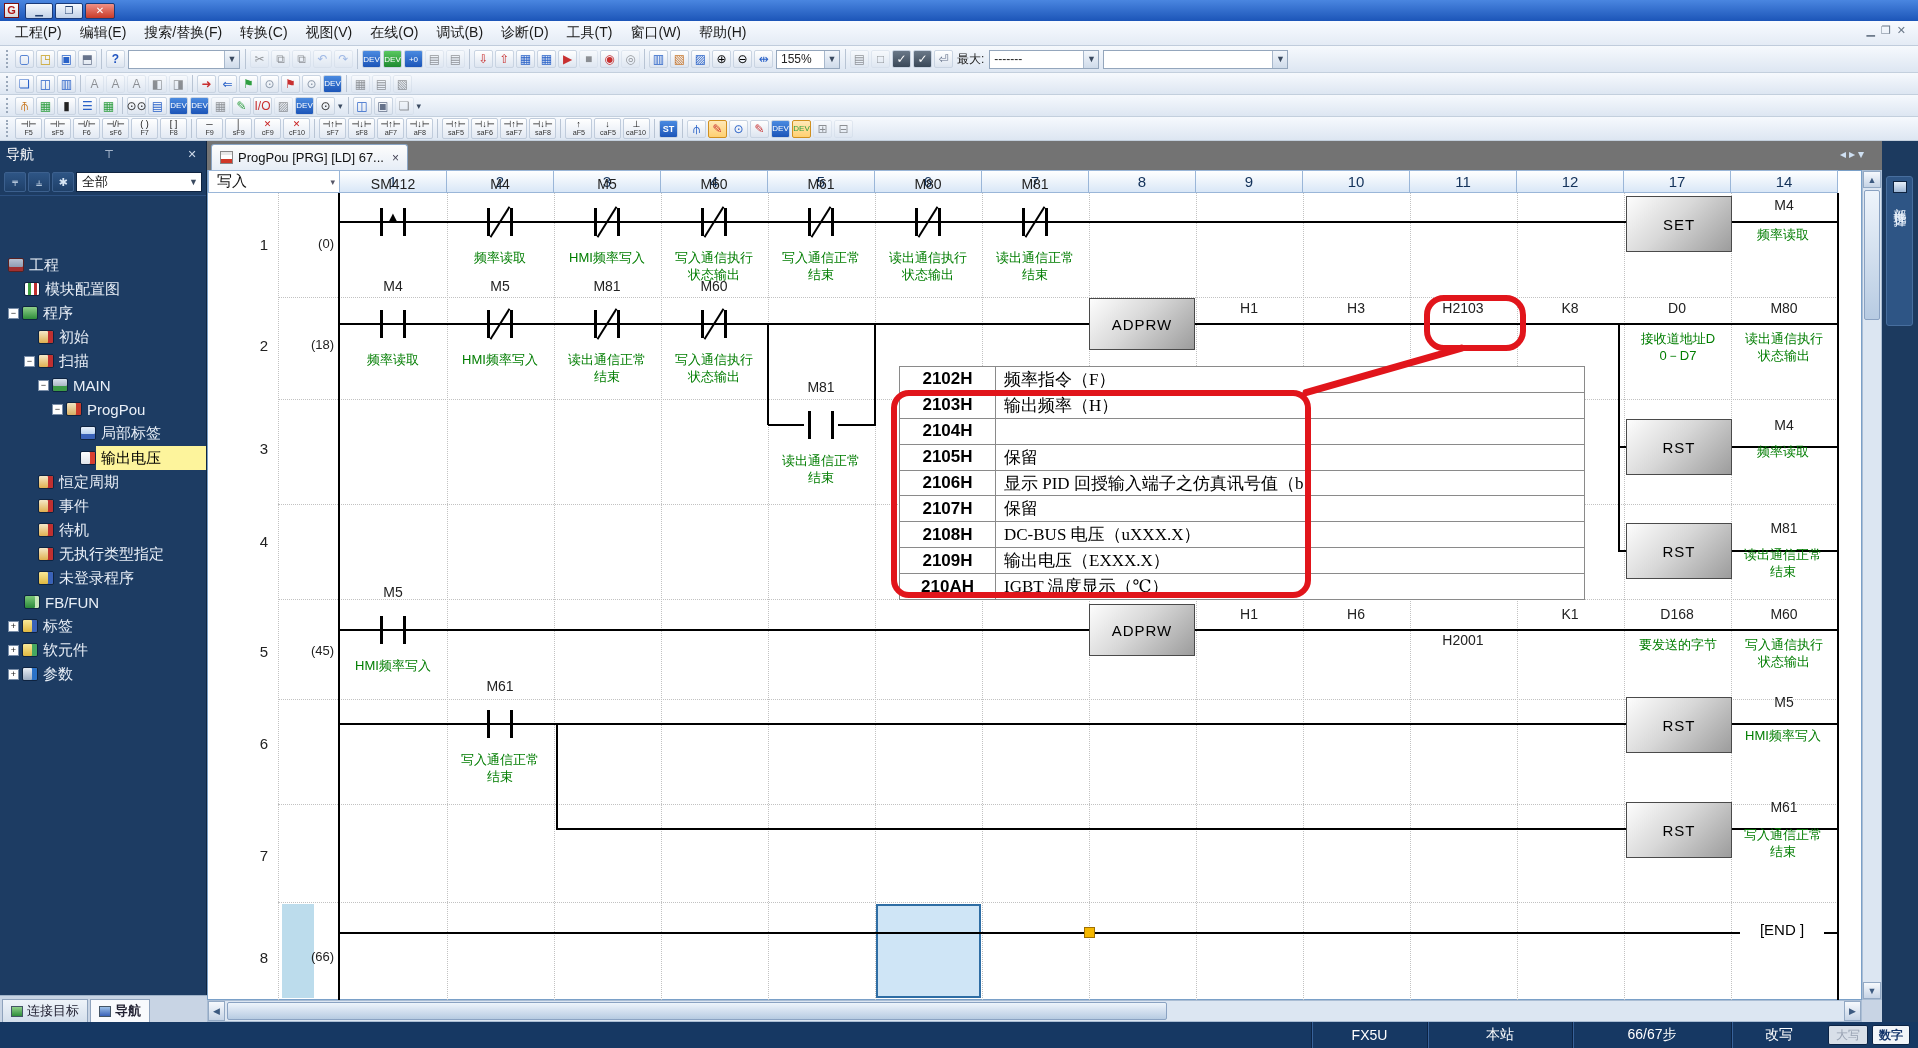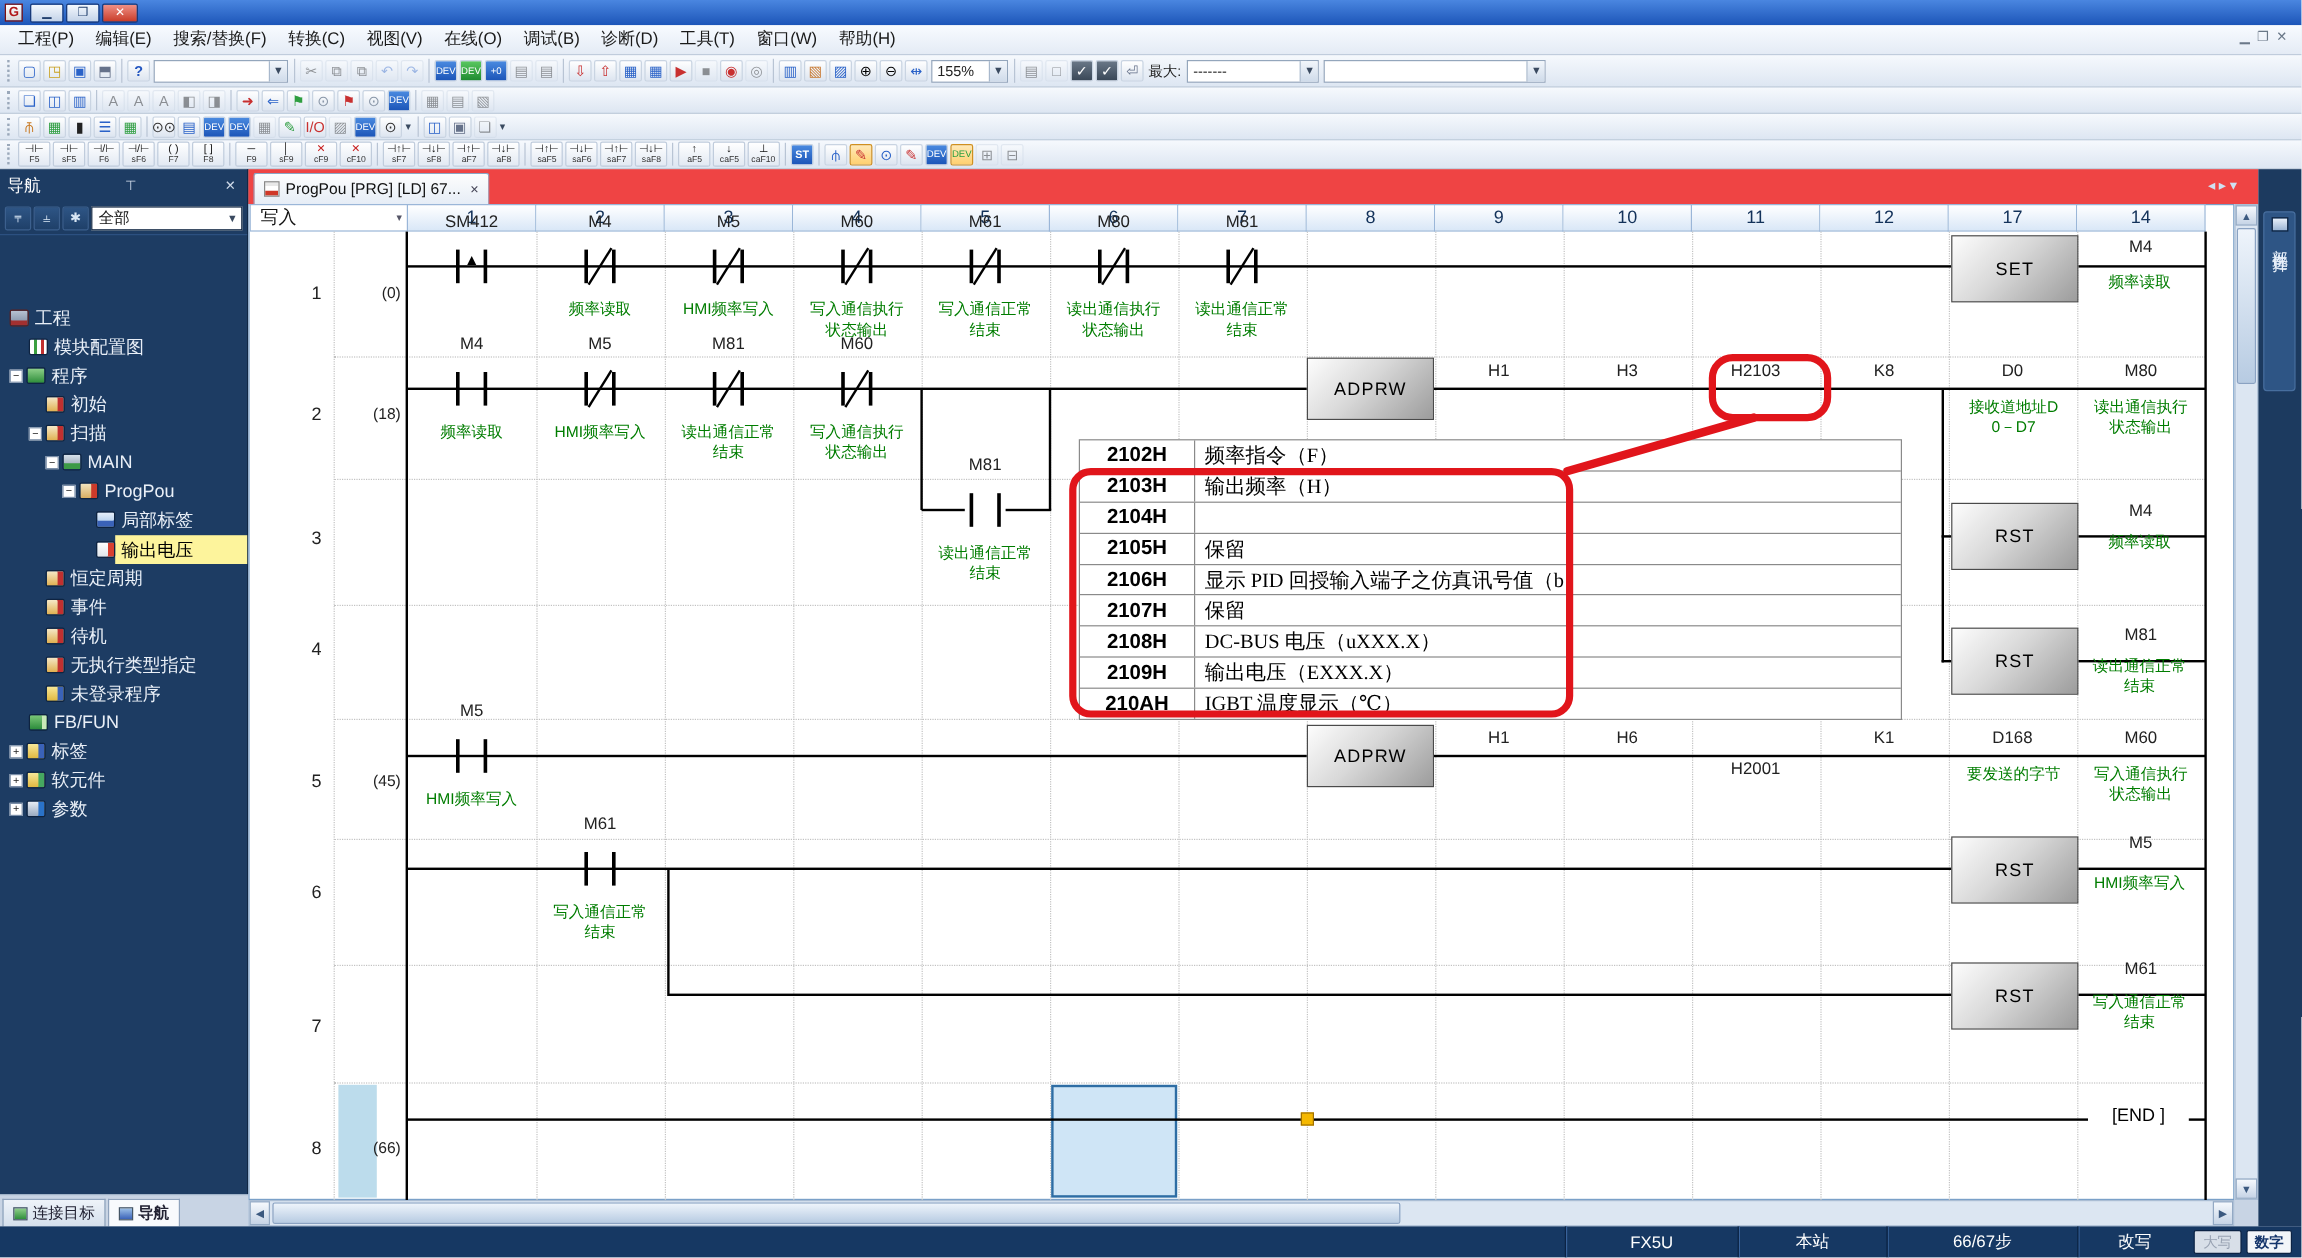--- a/index.html
+++ b/index.html
@@ -69,21 +69,21 @@
   .i-dev{background:linear-gradient(#f8e898,#e0b840); box-shadow:inset -5px 0 0 #46a860;}
   .i-par{background:linear-gradient(#e8edf4,#9aaac0); box-shadow:inset -5px 0 0 #2a72c8;}
   .navtabs { position:absolute; left:0; top:995px; width:207px; height:27px; background:#c8d4e4;
     display:flex; align-items:flex-end; padding:2px 2px 0 2px; border-top:1px solid #9fb2c8; }
   .navtab { height:23px; display:flex; align-items:center; font-size:13px; padding:0 8px;
     border:1px solid #8ea2bc; border-bottom:none; background:linear-gradient(#eef3f9,#d4dfec); color:#223; margin-right:2px; }
   .navtab.active { background:#f8fafd; font-weight:bold; }
   .ticonS { width:12px; height:11px; margin-right:4px; border:1px solid #456; }
 
   
-  .tabbar { position:absolute; left:207px; top:141px; width:1675px; height:29px; background:#ef4444; }
+  .tabbar { position:absolute; left:207px; top:141px; width:1675px; height:29px; background:#737373; }
   .doc-tab { position:absolute; left:4px; top:3px; height:26px; display:flex; align-items:center; padding:0 8px;
     background:linear-gradient(#fdfdfd,#e6edf6); border:1px solid #8aa5c5; border-bottom:none; border-radius:3px 3px 0 0; font-size:13px; color:#111; }
   .tab-ico { width:13px; height:13px; margin-right:5px; background:#fff; border:1px solid #888;
     box-shadow:inset 0 -4px 0 #d03828, inset 0 3px 0 #e8e8e8; }
   .tab-close { margin-left:8px; color:#445; font-size:12px; }
   .ladder { position:absolute; left:207px; top:170px; width:1655px; height:830px; background:#fff; border:1px solid #7aa0c8; }
   .lheader { position:absolute; top:170px; height:23px; background:linear-gradient(#ffffff,#d9e7f7);
     border:1px solid #9ab6d8; border-left:none; color:#13325a; font-size:15px; display:flex; align-items:center; justify-content:center; }
   .lheader.first { border-left:1px solid #9ab6d8; justify-content:flex-start; padding-left:8px; color:#111; background:#fff; }
   .gv { position:absolute; top:193px; height:807px; border-left:1px dotted #c2c2c2; }
@@ -759,22 +759,22 @@
 
   <div class="dock">
     <div class="side-tab">
       <div class="chip"></div>
       <div class="vtxt">部件选择</div>
     </div>
   </div>
 
   <div class="status">
     <div style="flex:1"></div>
-    <div class="stseg" style="width:144px">FX5U</div>
-    <div class="stseg" style="width:124px">本站</div>
+    <div class="stseg" style="width:116px">FX5U</div>
+    <div class="stseg" style="width:145px">本站</div>
     <div class="stseg" style="width:159px">66/67步</div>
     <div class="stseg" style="width:95px">改写</div>
     <div class="stbox caps">大写</div>
     <div class="stbox num">数字</div>
     <div style="width:6px"></div>
   </div>
 
 </div>
 
 </body></html>

